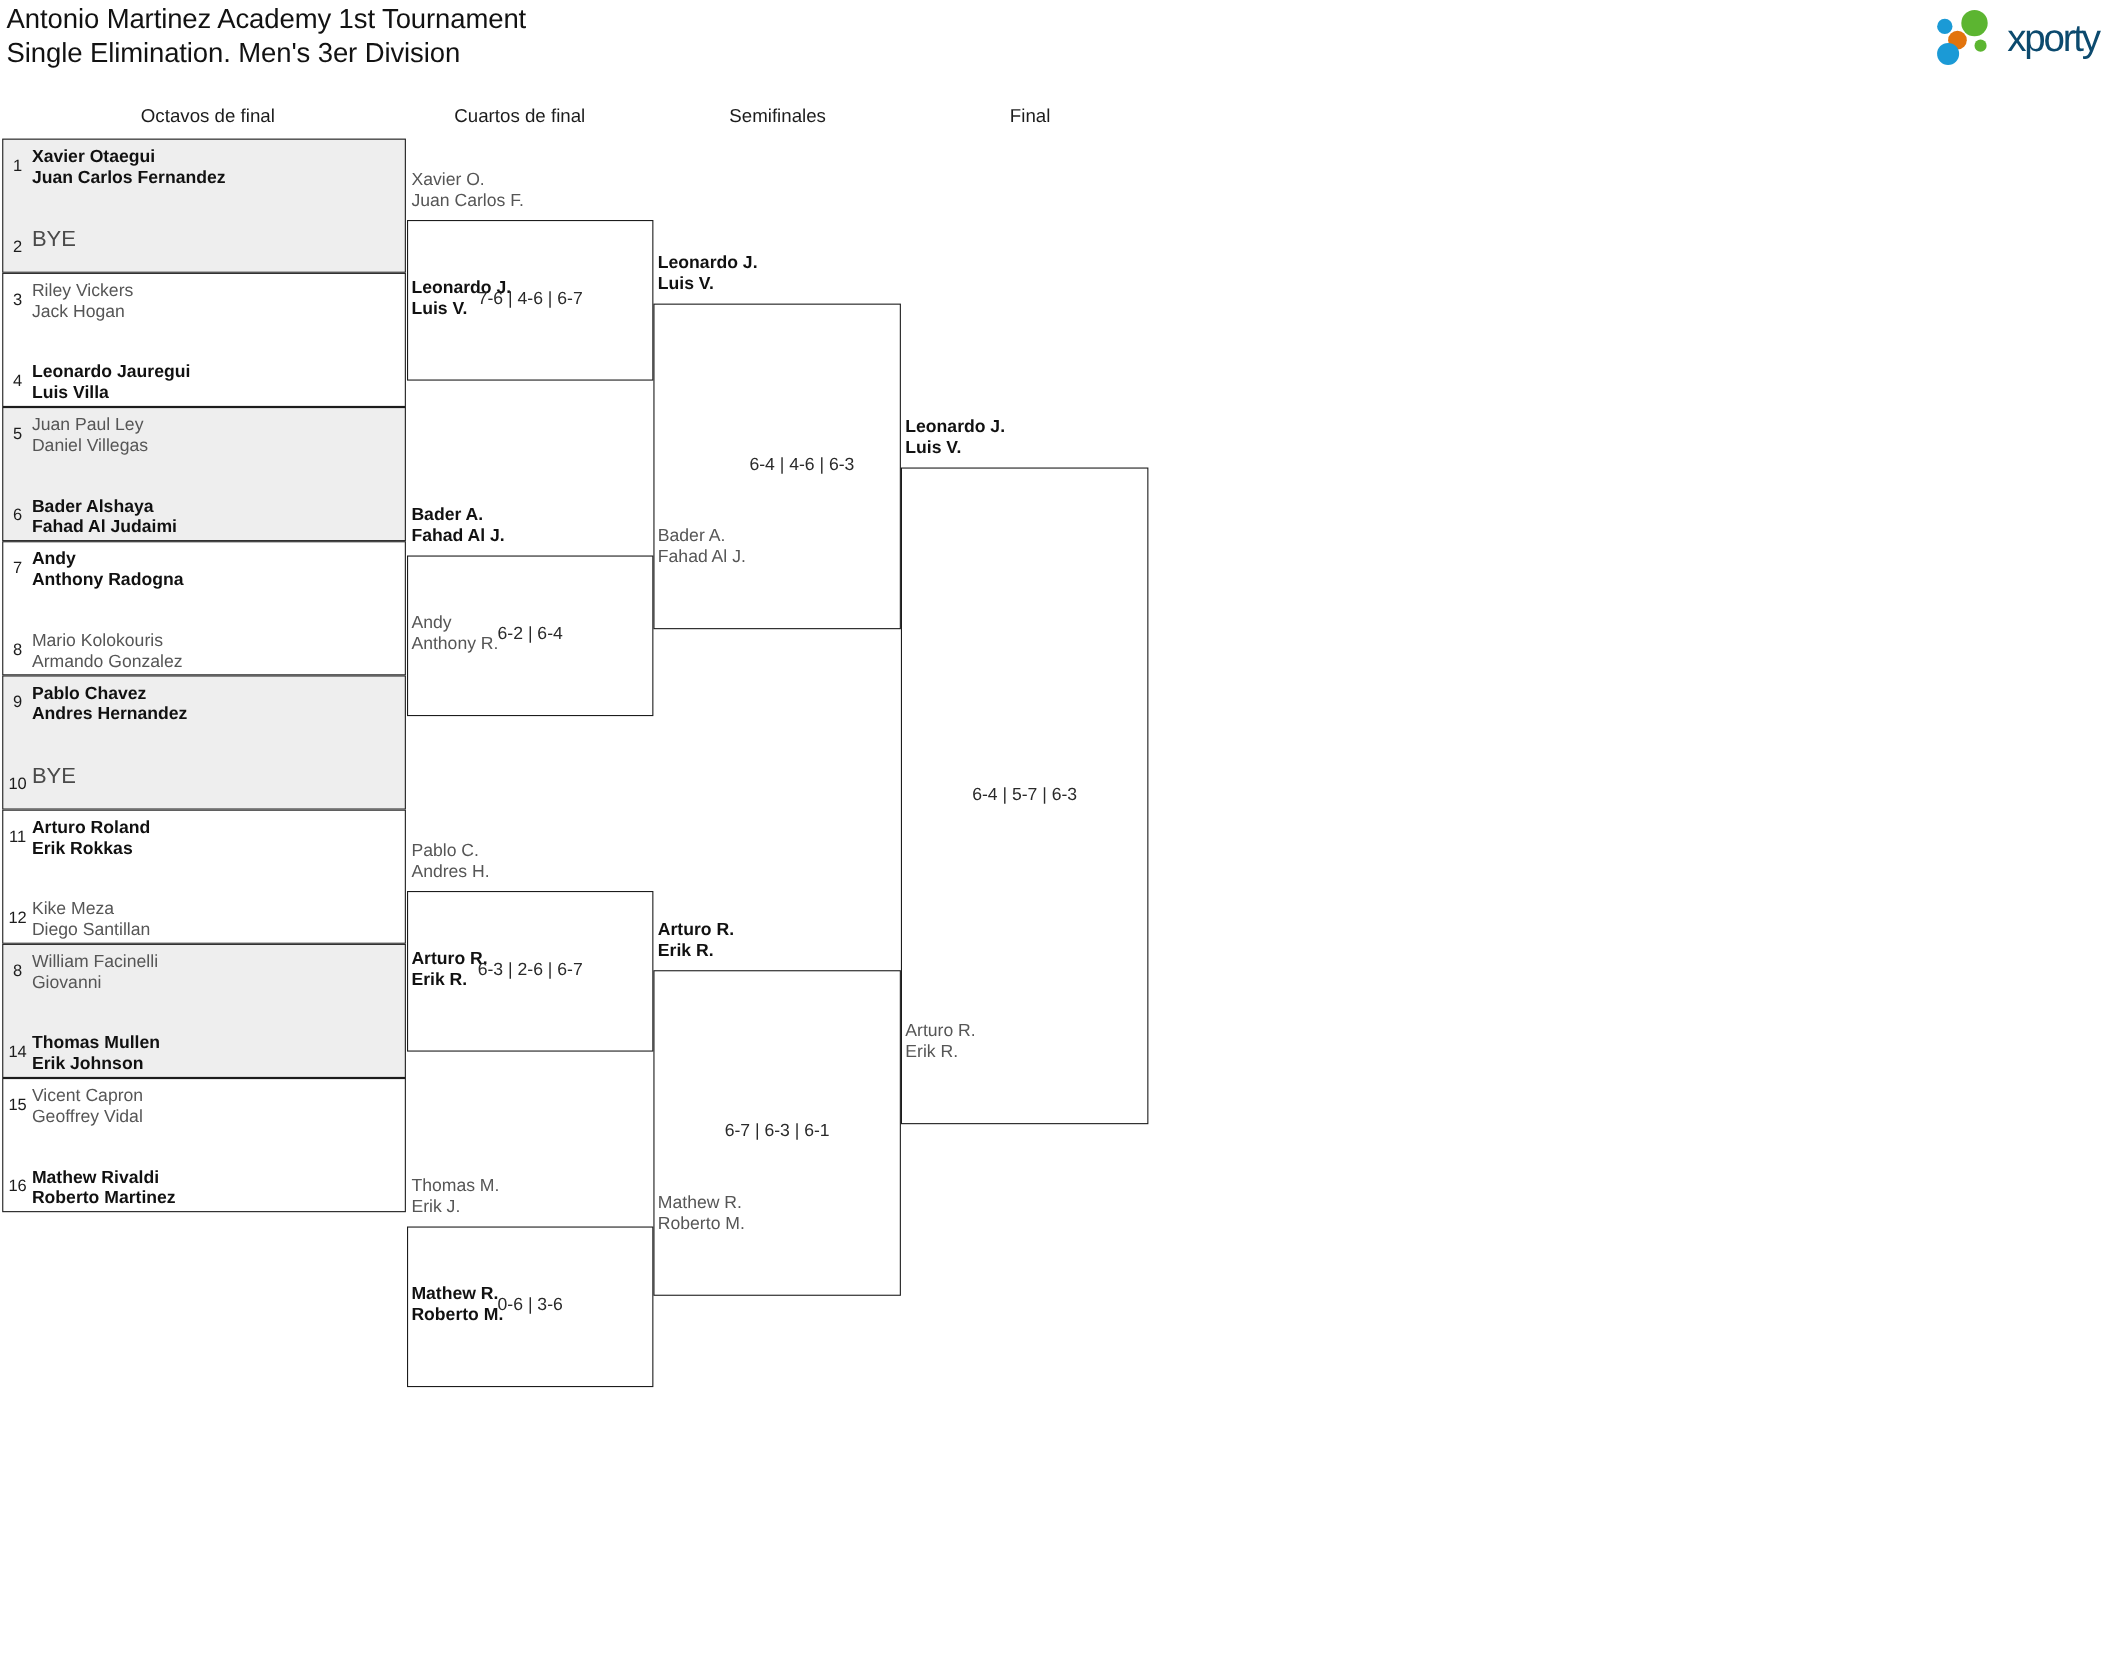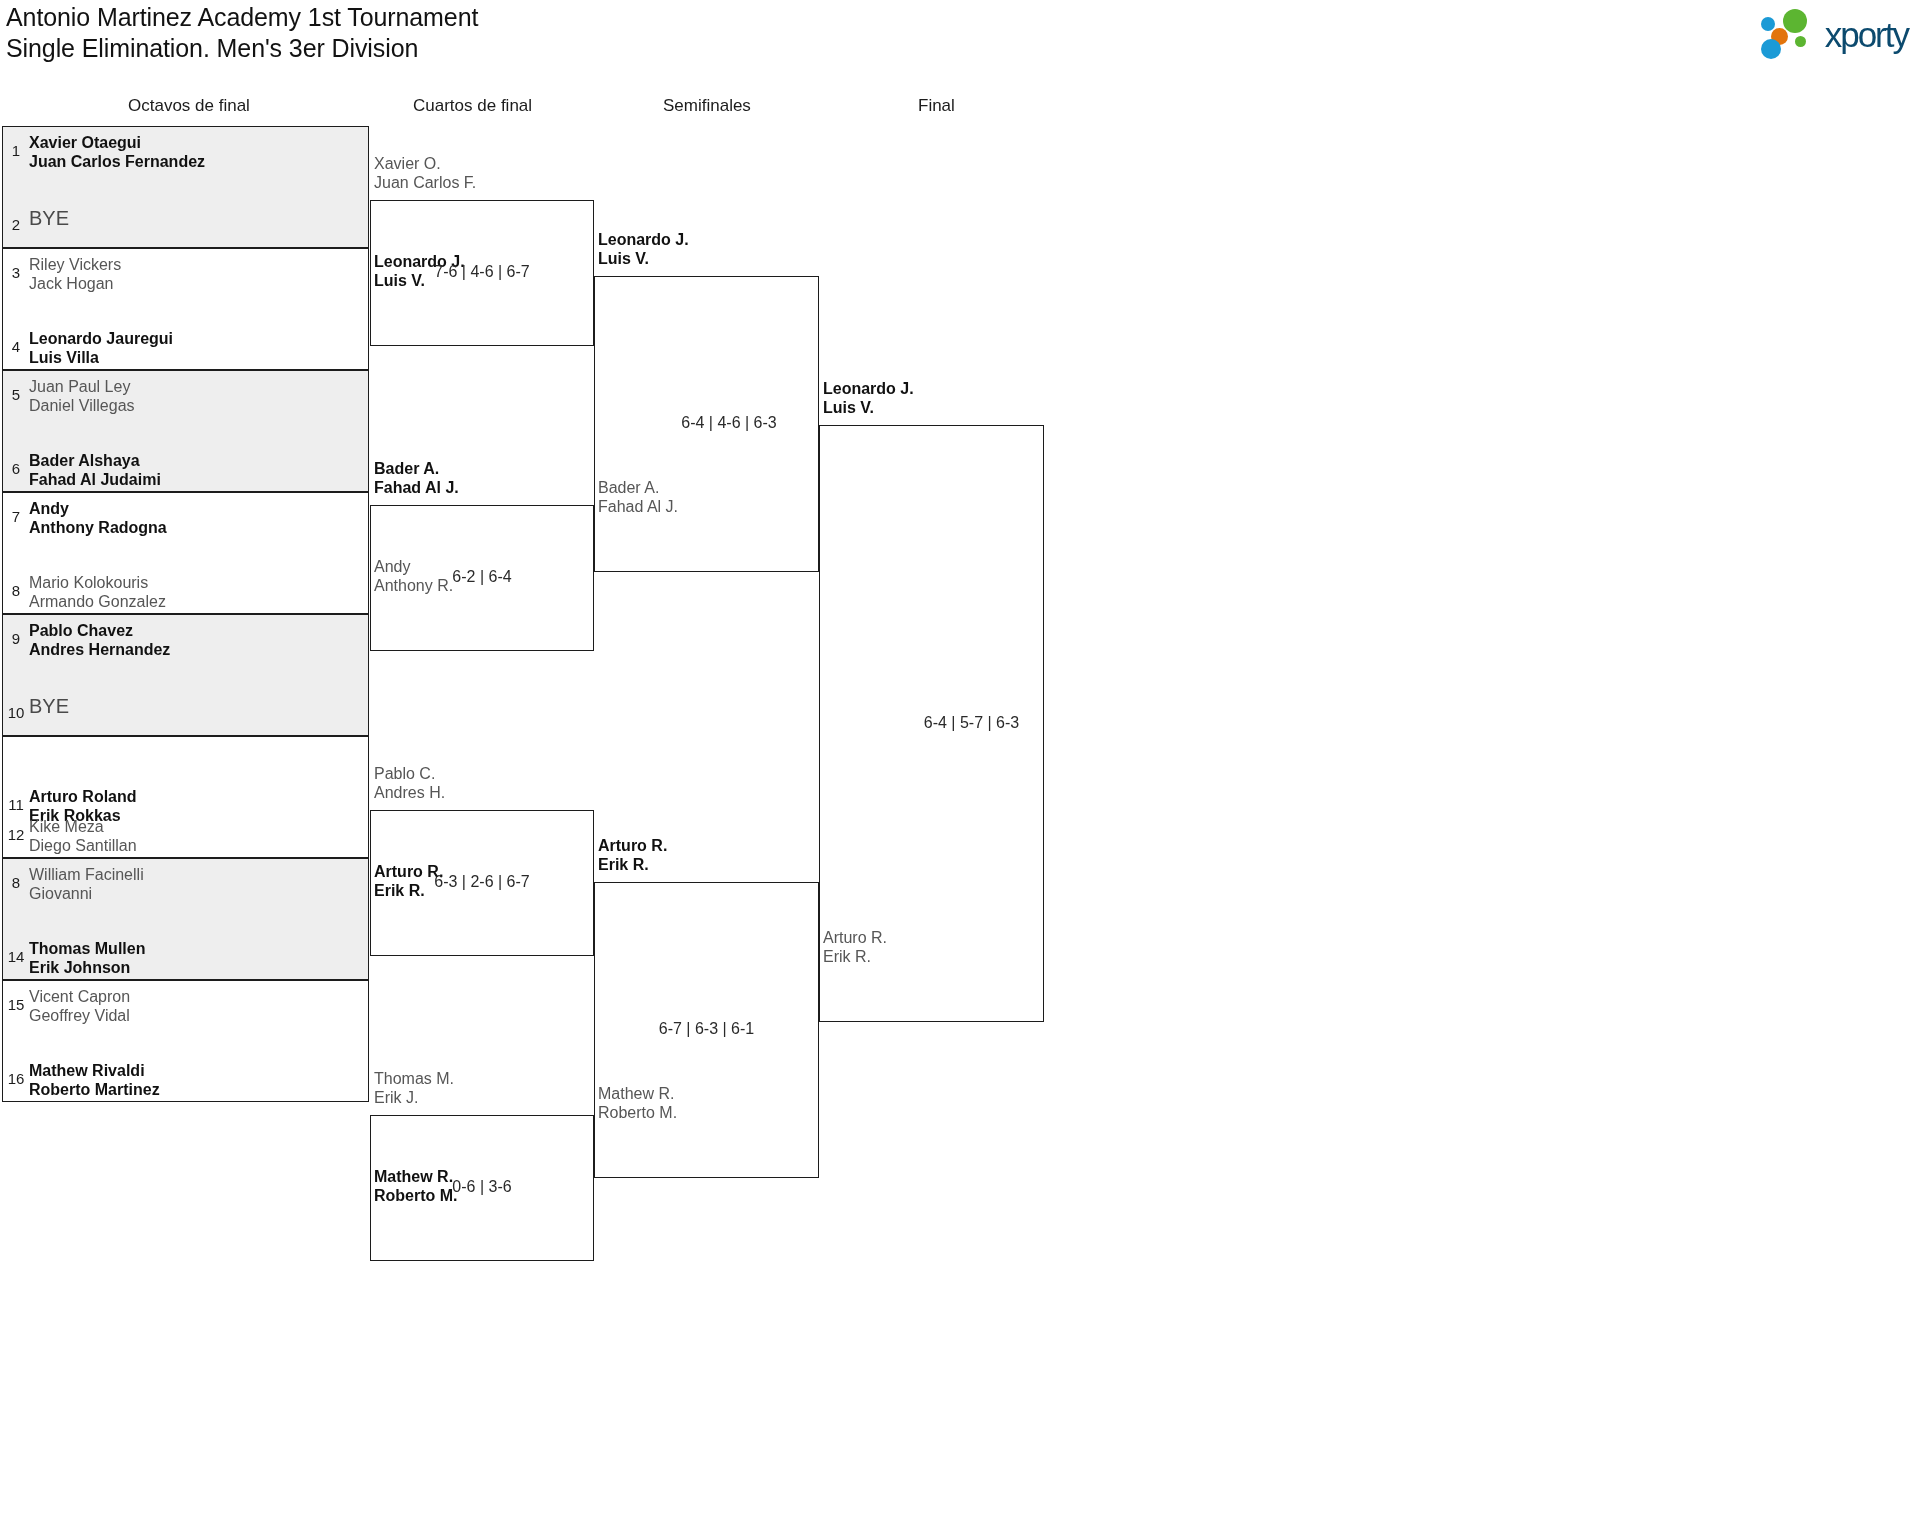--- a/index.html
+++ b/index.html
@@ -257,21 +257,21 @@
           <span class="nm">Andres Hernandez</span>
         </div>
       </div>
       <div class="r1-slot loser" style="top: 78px;">
         <div class="seed-num">10</div>
         <div class="bye-slot">BYE</div>
       </div>
     </div>
     <div class="r1-score" style="top: 786px; left: 120px; position: absolute;">6-1 | 6-2</div>
     <div class="r1-pair plain" style="top: 736px; height: 122px;">
-      <div class="r1-slot winner" style="top: 4px; margin-top: 44px;">
+      <div class="r1-slot winner" style="top: 4px;">
         <div class="seed-num">11</div>
         <div class="team-names">
           <span class="nm">Arturo Roland</span>
           <span class="nm">Erik Rokkas</span>
         </div>
       </div>
       <div class="r1-slot loser" style="top: 78px;">
         <div class="seed-num">12</div>
         <div class="team-names">
           <span class="nm">Kike Meza</span>
@@ -403,14 +403,14 @@
         <span class="nm">Leonardo J.</span>
         <span class="nm">Luis V.</span>
       </div>
     </div>
     <div class="adv loser" style="left: 823px; top: 926px;">
       <div class="team-names">
         <span class="nm">Arturo R.</span>
         <span class="nm">Erik R.</span>
       </div>
     </div>
-    <div class="conn-score" style="left: 819px; width: 225px; top: 713.5px; padding-left: 40px;">6-4 | 5-7 | 6-3</div>
+    <div class="conn-score" style="left: 819px; width: 225px; top: 713.5px;">6-4 | 5-7 | 6-3</div>
   </div>
 
 </body></html>

